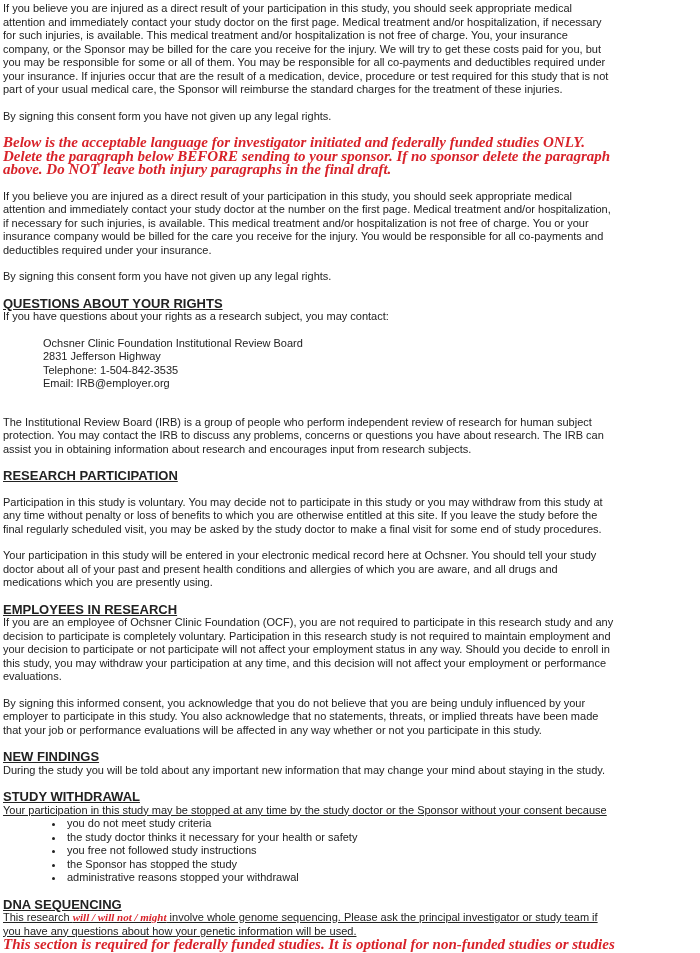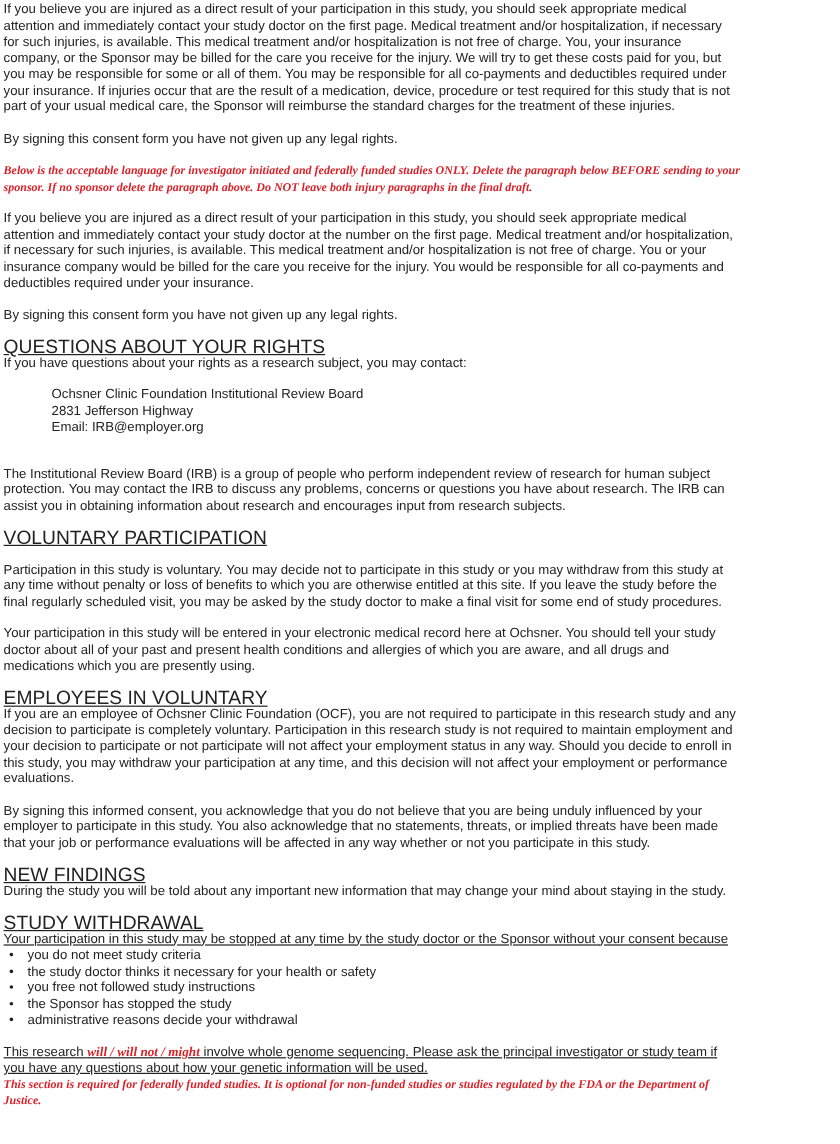--- a/index.html
+++ b/index.html
@@ -22,31 +22,31 @@
     width: 620px;
   }
   .para {
     margin: 0 0 13px 0;
   }
   .mb0 {
     margin-bottom: 0;
     text-decoration: underline;
   }
   .heading {
-    font-size: 16px;
-    font-weight: normal;
+    font-size: 13px;
+    font-weight: bold;
     text-decoration: underline;
     margin: 0;
     line-height: 13.5px;
   }
   .red-note {
     font-family: "Liberation Serif", serif;
     font-style: italic;
     font-weight: bold;
-    font-size: 10px;
+    font-size: 15px;
     color: #d8232a;
     line-height: 13.5px;
   }
   .red-inline {
     font-family: "Liberation Serif", serif;
     font-style: italic;
     font-weight: bold;
     color: #d8232a;
   }
   .address {
@@ -56,20 +56,21 @@
     line-height: 13.5px;
   }
   ul.bullets {
     margin: 0 0 13px 0;
     padding-left: 18px;
     list-style: disc outside;
   }
   ul.bullets li {
     line-height: 13.5px;
     padding-left: 2px;
+    margin-left: 44px;
   }
 </style>
 </head>
 <body>
 
 <div class="page">
 
   <p class="para">If you believe you are injured as a direct result of your participation in this study, you should seek appropriate medical attention and immediately contact your study doctor on the first page. Medical treatment and/or hospitalization, if necessary for such injuries, is available. This medical treatment and/or hospitalization is not free of charge. You, your insurance company, or the Sponsor may be billed for the care you receive for the injury. We will try to get these costs paid for you, but you may be responsible for some or all of them. You may be responsible for all co-payments and deductibles required under your insurance. If injuries occur that are the result of a medication, device, procedure or test required for this study that is not part of your usual medical care, the Sponsor will reimburse the standard charges for the treatment of these injuries.</p>
 
   <p class="para">By signing this consent form you have not given up any legal rights.</p>
@@ -79,46 +80,48 @@
   <p class="para">If you believe you are injured as a direct result of your participation in this study, you should seek appropriate medical attention and immediately contact your study doctor at the number on the first page. Medical treatment and/or hospitalization, if necessary for such injuries, is available. This medical treatment and/or hospitalization is not free of charge. You or your insurance company would be billed for the care you receive for the injury. You would be responsible for all co-payments and deductibles required under your insurance.</p>
 
   <p class="para">By signing this consent form you have not given up any legal rights.</p>
 
   <h2 class="heading mb0">QUESTIONS ABOUT YOUR RIGHTS</h2>
   <p class="para">If you have questions about your rights as a research subject, you may contact:</p>
 
   <div class="address">
     <div>Ochsner Clinic Foundation Institutional Review Board</div>
     <div>2831 Jefferson Highway</div>
+    <div>Telephone: 1-504-842-3535</div>
     <div>Email: IRB@employer.org</div>
   </div>
 
   <p class="para">The Institutional Review Board (IRB) is a group of people who perform independent review of research for human subject protection. You may contact the IRB to discuss any problems, concerns or questions you have about research. The IRB can assist you in obtaining information about research and encourages input from research subjects.</p>
 
-  <h2 class="heading" style="margin-bottom:13px;">VOLUNTARY PARTICIPATION</h2>
+  <h2 class="heading" style="margin-bottom:13px;">RESEARCH PARTICIPATION</h2>
 
   <p class="para">Participation in this study is voluntary. You may decide not to participate in this study or you may withdraw from this study at any time without penalty or loss of benefits to which you are otherwise entitled at this site. If you leave the study before the final regularly scheduled visit, you may be asked by the study doctor to make a final visit for some end of study procedures.</p>
 
   <p class="para">Your participation in this study will be entered in your electronic medical record here at Ochsner. You should tell your study doctor about all of your past and present health conditions and allergies of which you are aware, and all drugs and medications which you are presently using.</p>
 
-  <h2 class="heading mb0">EMPLOYEES IN VOLUNTARY</h2>
+  <h2 class="heading mb0">EMPLOYEES IN RESEARCH</h2>
   <p class="para">If you are an employee of Ochsner Clinic Foundation (OCF), you are not required to participate in this research study and any decision to participate is completely voluntary. Participation in this research study is not required to maintain employment and your decision to participate or not participate will not affect your employment status in any way. Should you decide to enroll in this study, you may withdraw your participation at any time, and this decision will not affect your employment or performance evaluations.</p>
 
   <p class="para">By signing this informed consent, you acknowledge that you do not believe that you are being unduly influenced by your employer to participate in this study. You also acknowledge that no statements, threats, or implied threats have been made that your job or performance evaluations will be affected in any way whether or not you participate in this study.</p>
 
   <h2 class="heading mb0">NEW FINDINGS</h2>
   <p class="para">During the study you will be told about any important new information that may change your mind about staying in the study.</p>
 
   <h2 class="heading mb0">STUDY WITHDRAWAL</h2>
   <p class="para mb0">Your participation in this study may be stopped at any time by the study doctor or the Sponsor without your consent because</p>
   <ul class="bullets">
     <li>you do not meet study criteria</li>
     <li>the study doctor thinks it necessary for your health or safety</li>
     <li>you free not followed study instructions</li>
     <li>the Sponsor has stopped the study</li>
-    <li>administrative reasons decide your withdrawal</li>
+    <li>administrative reasons stopped your withdrawal</li>
   </ul>
 
+  <h2 class="heading mb0">DNA SEQUENCING</h2>
   <p class="para mb0"><span>This research </span><span class="red-inline">will / will not / might</span><span> involve whole genome sequencing. Please ask the principal investigator or study team if you have any questions about how your genetic information will be used.</span></p>
 
   <p class="para red-note">This section is required for federally funded studies. It is optional for non-funded studies or studies regulated by the FDA or the Department of Justice.</p>
 
 </div>
 
 </body></html>

